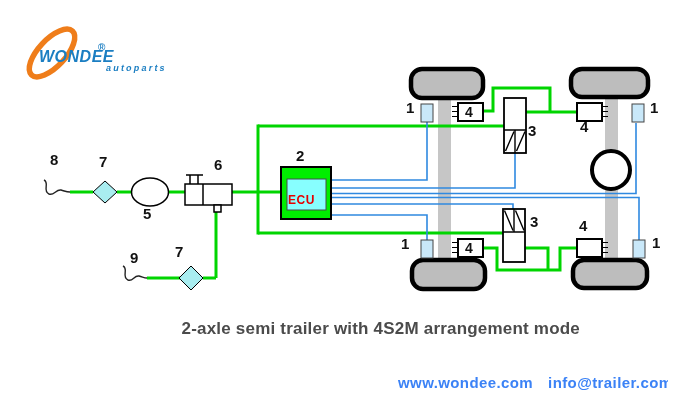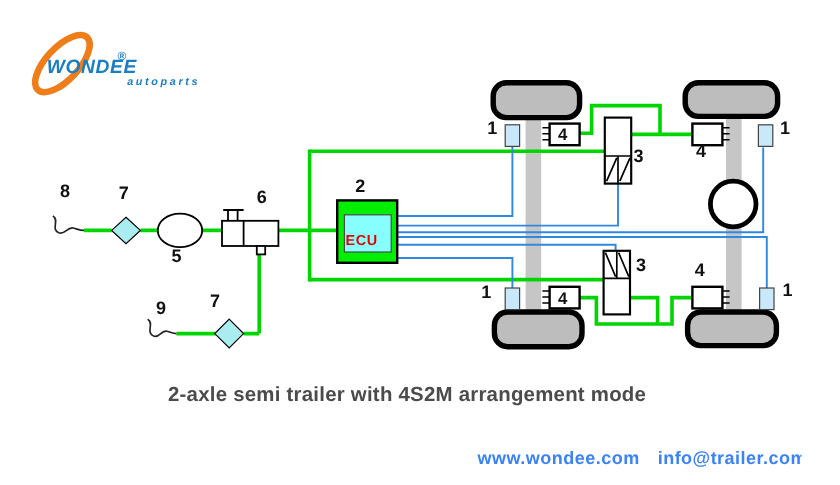--- a/index.html
+++ b/index.html
@@ -11,21 +11,21 @@
   .lbl{
     position:absolute;font-weight:bold;font-size:15px;color:#111;line-height:1;
     font-family:"Liberation Sans",sans-serif;
   }
   .lbl-in-box{font-size:14px;}
   #ecu-text{
     position:absolute;left:288px;top:180px;color:#e60000;font-weight:bold;
     font-size:12px;letter-spacing:0.5px;font-family:Liberation Sans, sans-serif;margin-top:13px;
   }
   #caption{
-    position:absolute;left:140px;top:319px;width:440px;text-align:left;
+    position:absolute;left:140px;top:319px;width:440px;text-align:right;
     font-size:17px;font-weight:bold;color:#4b4b4b;letter-spacing:0.2px;
   }
   #footer{
     position:absolute;left:398px;top:374px;width:296px;display:flex;gap:15px;
     font-size:15px;font-weight:bold;color:#3b82f6;letter-spacing:0.4px;white-space:nowrap;
   }
   
   #logo{position:absolute;left:10px;top:8px;width:150px;height:70px;}
   #logo-brand{
     position:absolute;left:29px;top:40px;font-size:16px;font-weight:bold;font-style:italic;

